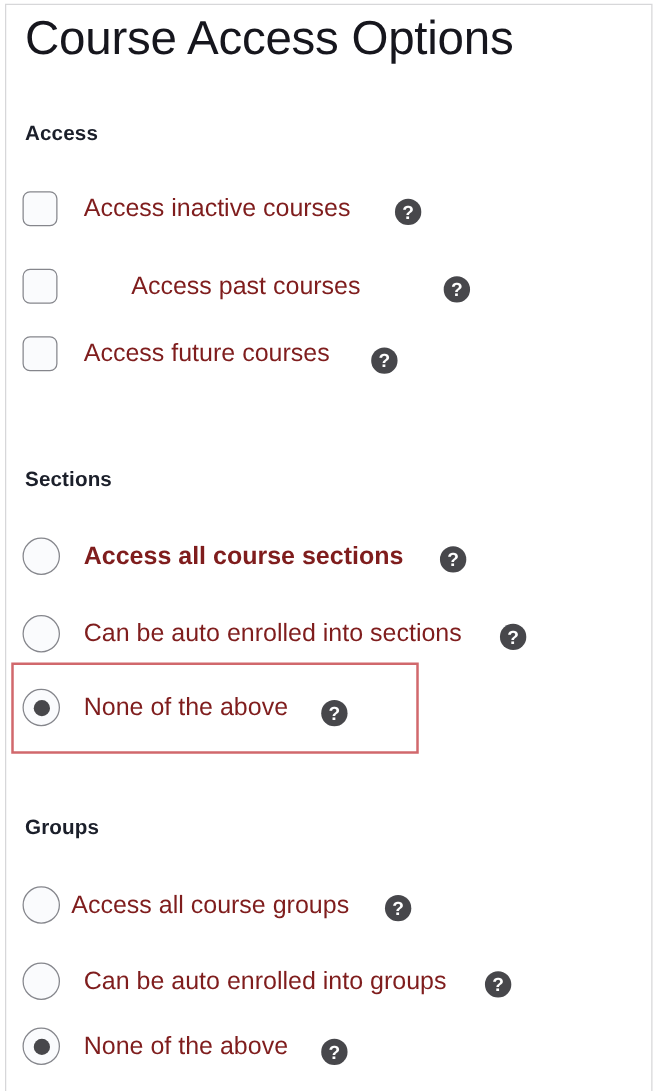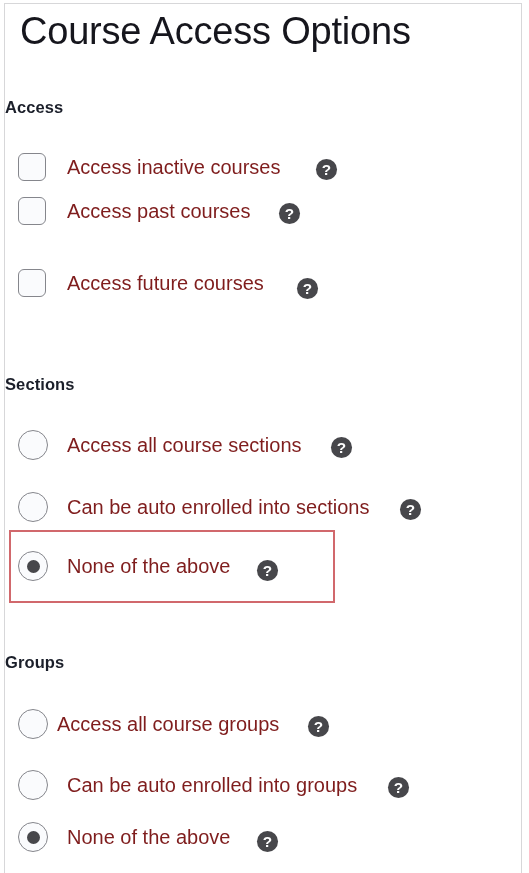--- a/index.html
+++ b/index.html
@@ -40,21 +40,21 @@
     font-size: 38px;
     line-height: 44px;
     font-weight: 400;
     letter-spacing: -0.2px;
     color: #16161d;
     white-space: nowrap;
   }
 
   .section-header {
     position: absolute;
-    left: 5px;
+    left: 20px;
     font-size: 16.5px;
     font-weight: 700;
     color: #1b1f2a;
     letter-spacing: 0.1px;
     white-space: nowrap;
   }
 
   .opt-row {
     position: absolute;
     left: 18px;
@@ -141,21 +141,21 @@
     <span class="checkbox"></span>
     <span class="opt-label" style="margin-left:21px;">Access inactive courses</span>
     <span class="help-icon" style="margin-left:35px; margin-top:4px;">
       <svg viewBox="0 0 24 24" width="23" height="23">
           <circle cx="12" cy="12" r="11" fill="#47474b"></circle>
           <text x="12" y="17.6" text-anchor="middle" font-family="Liberation Sans, sans-serif" font-size="16" font-weight="700" fill="#ffffff">?</text>
         </svg>
     </span>
   </div>
 
-  <div class="opt-row" style="top:192px;">
+  <div class="opt-row" style="top:210px;gap:38px;">
     <span class="checkbox"></span>
     <span class="opt-label" style="margin-left:21px;">Access past courses</span>
     <span class="help-icon" style="margin-left:28px; margin-top:4px;">
       <svg viewBox="0 0 24 24" width="23" height="23">
           <circle cx="12" cy="12" r="11" fill="#47474b"></circle>
           <text x="12" y="17.6" text-anchor="middle" font-family="Liberation Sans, sans-serif" font-size="16" font-weight="700" fill="#ffffff">?</text>
         </svg>
     </span>
   </div>
 
@@ -167,21 +167,21 @@
           <circle cx="12" cy="12" r="11" fill="#47474b"></circle>
           <text x="12" y="17.6" text-anchor="middle" font-family="Liberation Sans, sans-serif" font-size="16" font-weight="700" fill="#ffffff">?</text>
         </svg>
     </span>
   </div>
 
   <div class="section-header" style="top:375px;">Sections</div>
 
   <div class="opt-row" style="top:426px;">
     <span class="radio"></span>
-    <span class="opt-label" style="margin-left:19px;">Access all course sections</span>
+    <span class="opt-label" style="margin-left:19px;font-weight:bold;">Access all course sections</span>
     <span class="help-icon" style="margin-left:28px; margin-top:4px;">
       <svg viewBox="0 0 24 24" width="23" height="23">
           <circle cx="12" cy="12" r="11" fill="#47474b"></circle>
           <text x="12" y="17.6" text-anchor="middle" font-family="Liberation Sans, sans-serif" font-size="16" font-weight="700" fill="#ffffff">?</text>
         </svg>
     </span>
   </div>
 
   <div class="opt-row" style="top:488px;">
     <span class="radio"></span>

